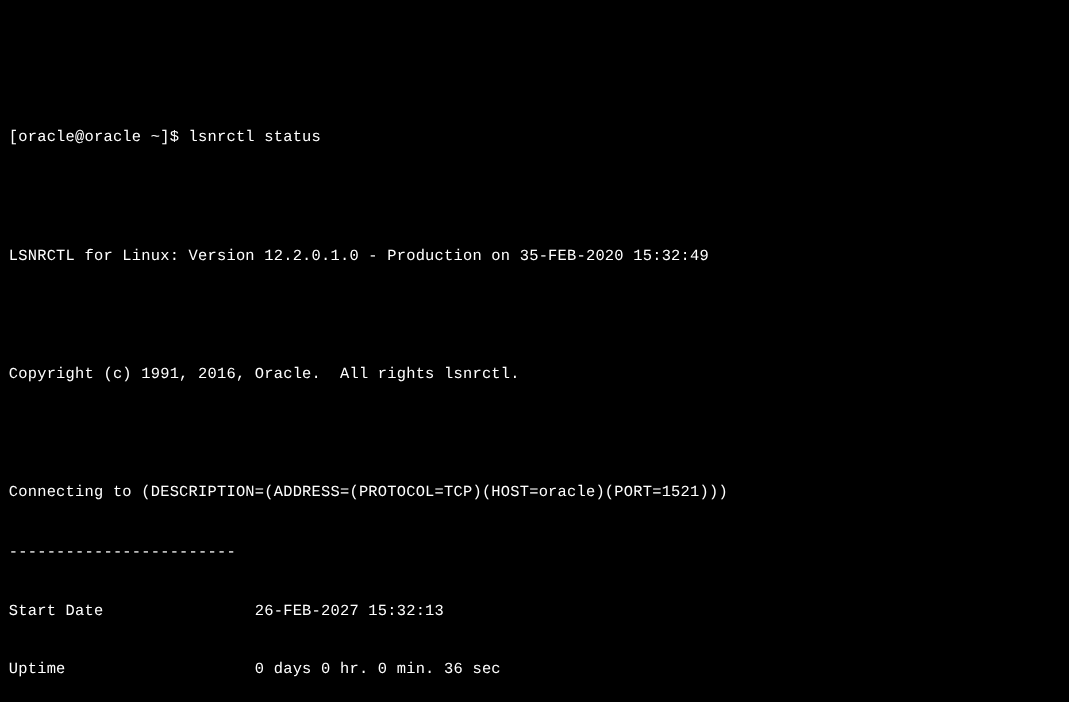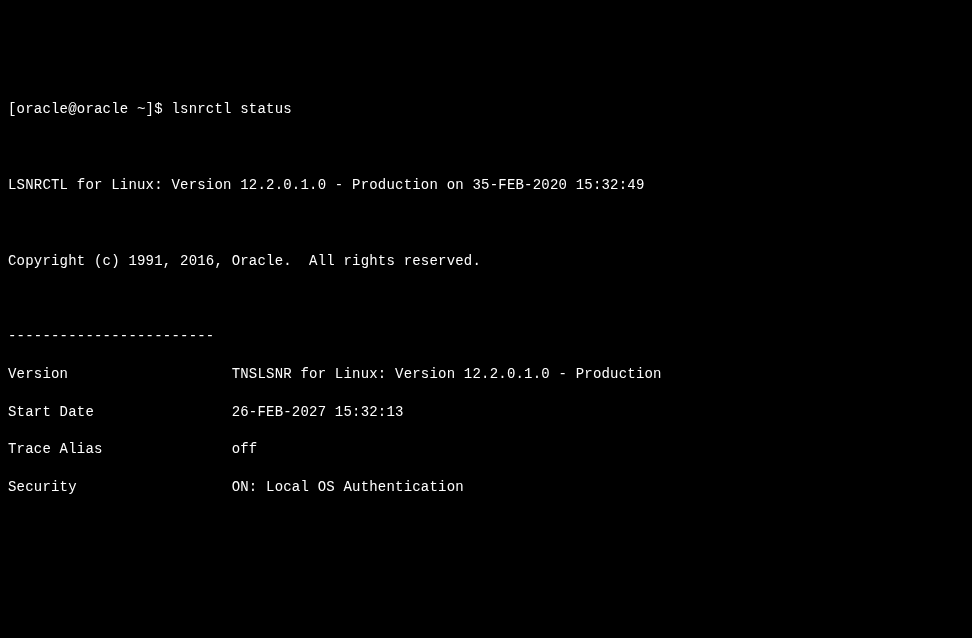--- a/index.html
+++ b/index.html
@@ -15,40 +15,42 @@
       line-height: 1.35;
       padding: 6px 8px;
       width: 972px;
       height: 638px;
       overflow: hidden;
       white-space: pre;
       letter-spacing: 0.2px;
     }
     .term-line {
       display: block;
+      margin-top: 16px;
     }
     .blank {
       height: 1.35em;
     }
   </style>
 </head>
 <body>
 
 
 
 <div>
 <span class="term-line"><span>[oracle@oracle ~]$ </span><span>lsnrctl status</span></span>
 <span class="term-line blank"></span>
 <span class="term-line">LSNRCTL for Linux: Version 12.2.0.1.0 - Production on 35-FEB-2020 15:32:49</span>
 <span class="term-line blank"></span>
-<span class="term-line">Copyright (c) 1991, 2016, Oracle.  All rights reserved.</span>
+<span class="term-line">Copyright (c) 1991, 2016, Oracle.  All rights lsnrctl.</span>
 <span class="term-line blank"></span>
+<span class="term-line">Connecting to (DESCRIPTION=(ADDRESS=(PROTOCOL=TCP)(HOST=oracle)(PORT=1521)))</span>
 <span class="term-line">------------------------</span>
-<span class="term-line">Version                   TNSLSNR for Linux: Version 12.2.0.1.0 - Production</span>
 <span class="term-line">Start Date                26-FEB-2027 15:32:13</span>
+<span class="term-line">Uptime                    0 days 0 hr. 0 min. 36 sec</span>
 <span class="term-line">Trace Alias               off</span>
 <span class="term-line">Security                  ON: Local OS Authentication</span>
 
 
 
 
 
 
 
 

